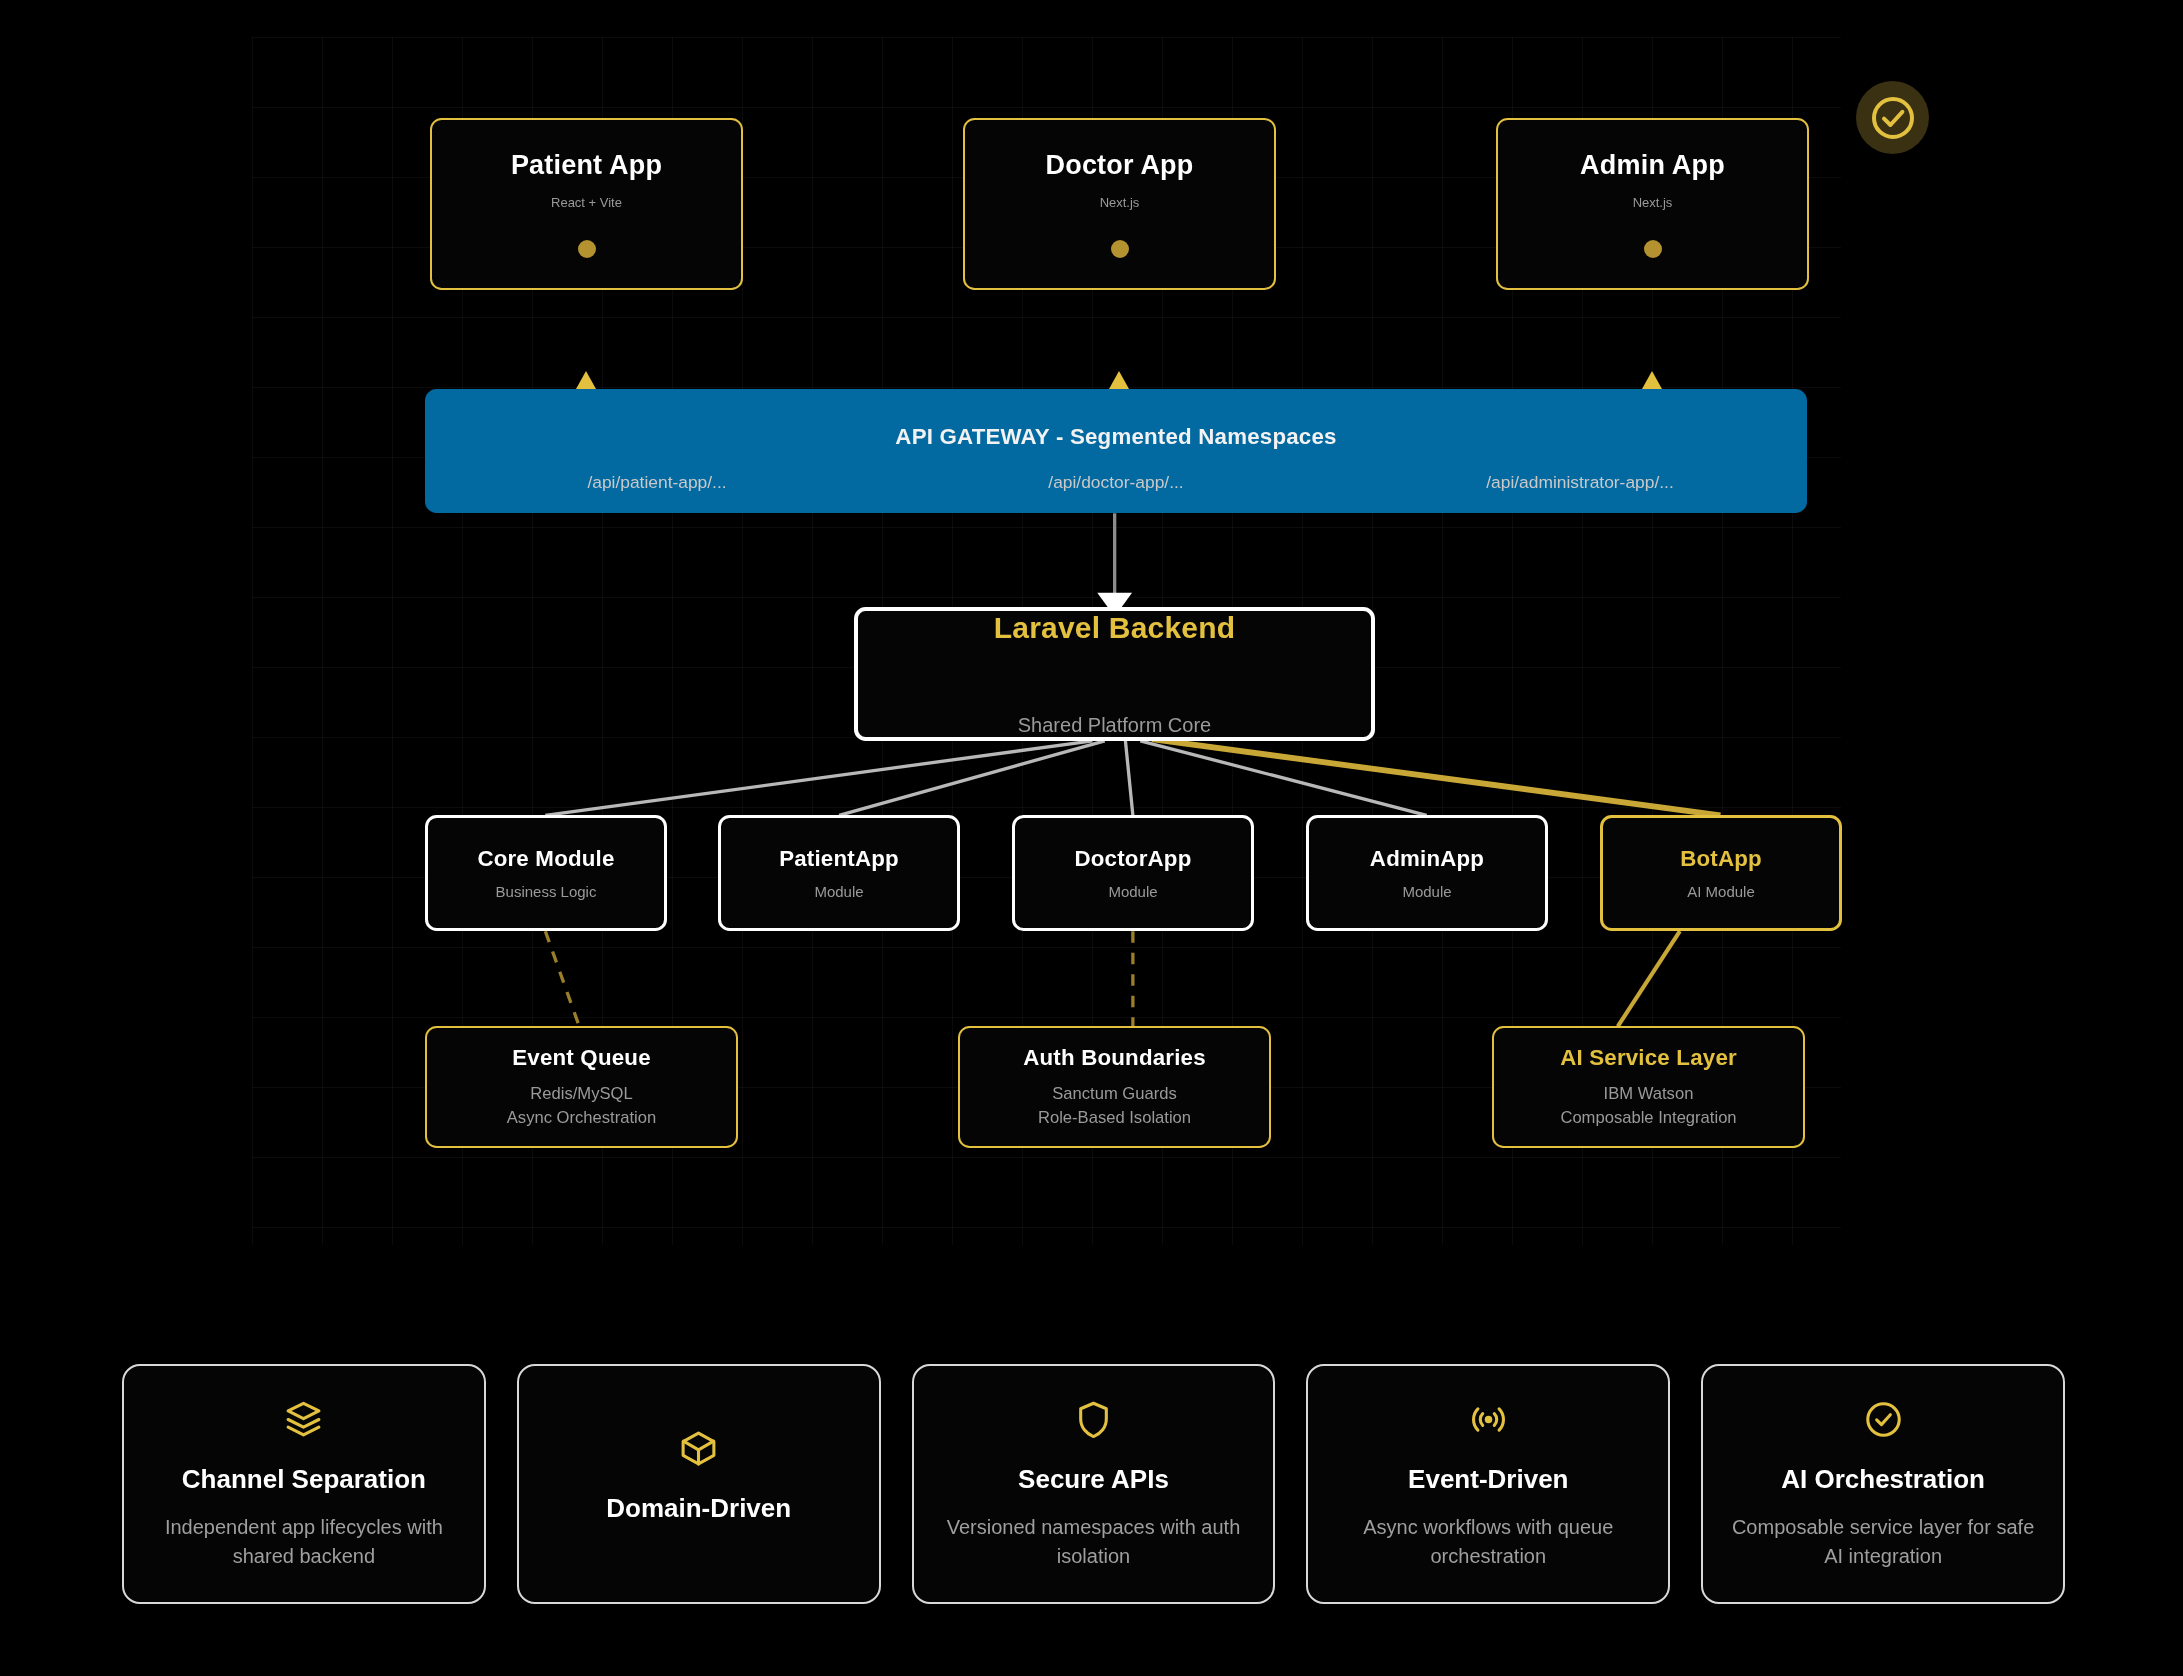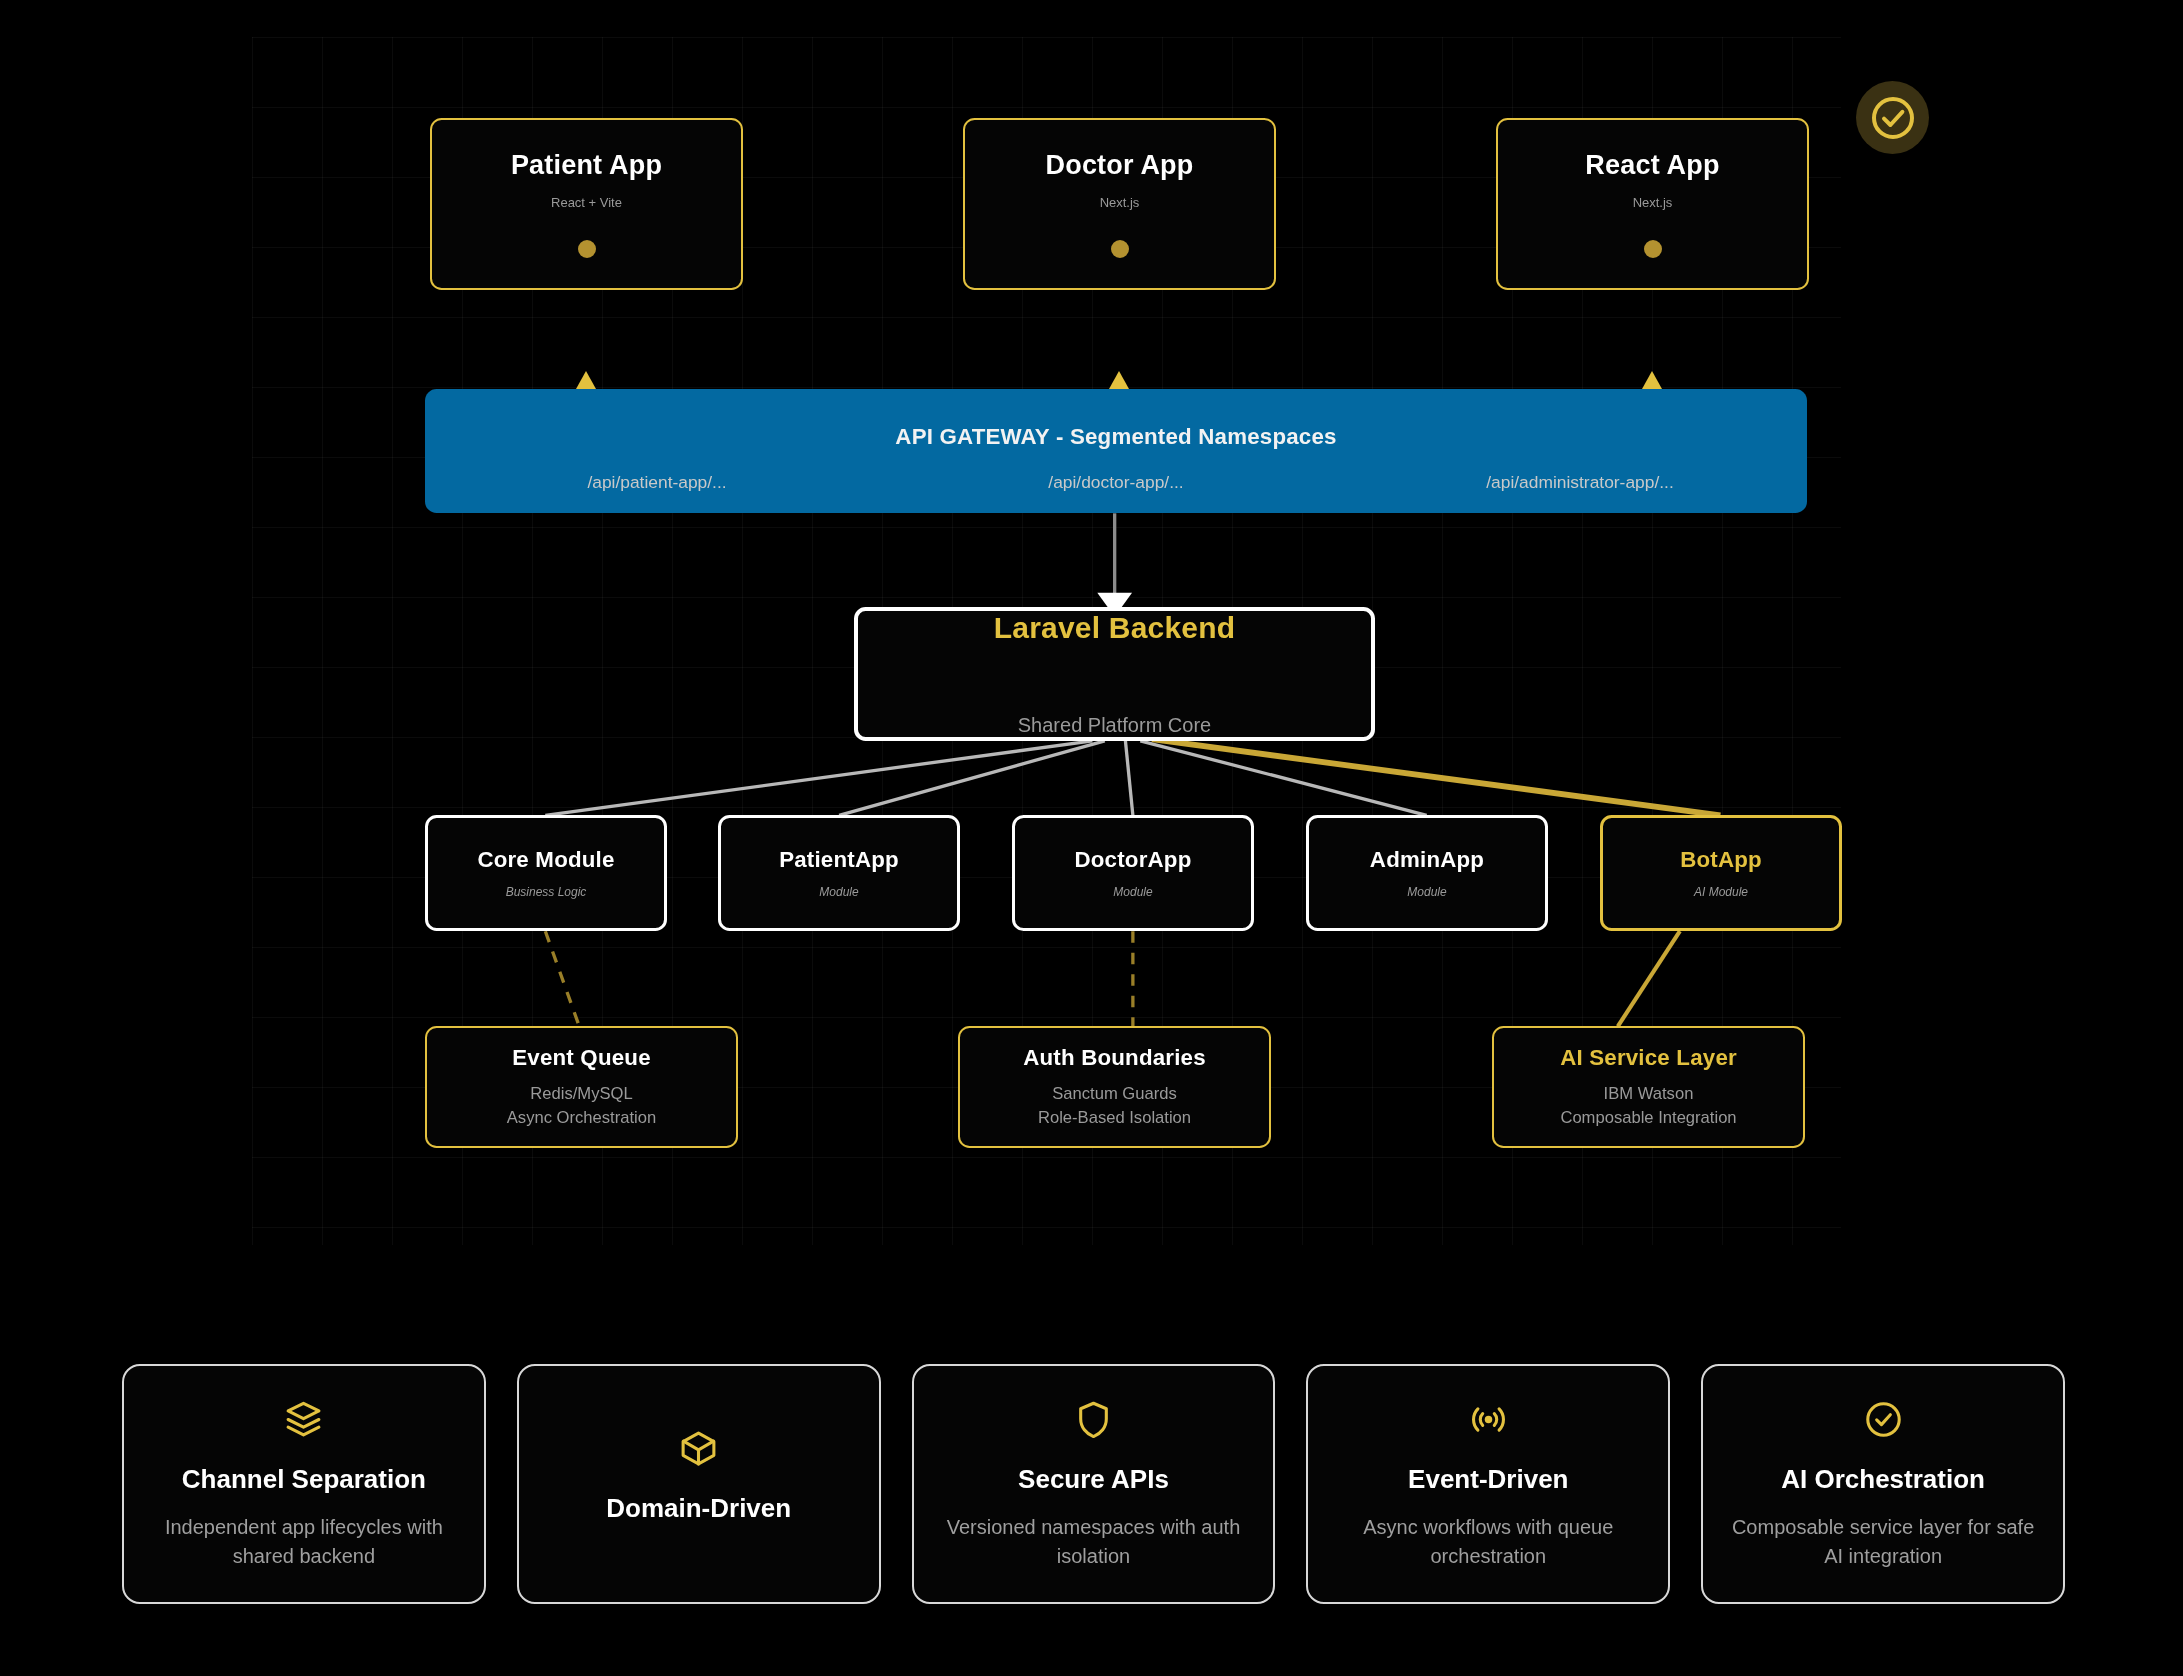--- a/index.html
+++ b/index.html
@@ -86,21 +86,21 @@
   .backend .title { font-size: 30px; color: #e3c13f; margin-bottom: 15px; }
   .backend .sub { font-size: 20px; }
 
   
   .module {
     width: 242px; height: 116px;
     top: 815px;
     border: 3.3px solid #ffffff;
   }
   .module .title { font-size: 22.3px; margin-bottom: 11.6px; }
-  .module .sub   { font-size: 12px; font-style: italic; }
+  .module .sub   { font-size: 15px; }
   .module.accent { border-color: #e3c13f; }
   .module.accent .title { color: #e3c13f; }
 
   
   .service {
     width: 313px; height: 122px;
     top: 1026px;
     border: 2.5px solid #e3c13f;
   }
   .service .title { font-size: 22.3px; margin-bottom: 11.6px; }
@@ -169,21 +169,21 @@
     <div class="title">Patient App</div>
     <div class="sub">React + Vite</div>
     <div class="app-dot"></div>
   </div>
   <div class="node app-card" style="left:963px">
     <div class="title">Doctor App</div>
     <div class="sub">Next.js</div>
     <div class="app-dot"></div>
   </div>
   <div class="node app-card" style="left:1496px">
-    <div class="title">React App</div>
+    <div class="title">Admin App</div>
     <div class="sub">Next.js</div>
     <div class="app-dot"></div>
   </div>
 
   <div class="tri-up" style="left:576px"></div>
   <div class="tri-up" style="left:1109px"></div>
   <div class="tri-up" style="left:1642px"></div>
 
   <div class="gateway">
     <div class="gw-title">API GATEWAY - Segmented Namespaces</div>

